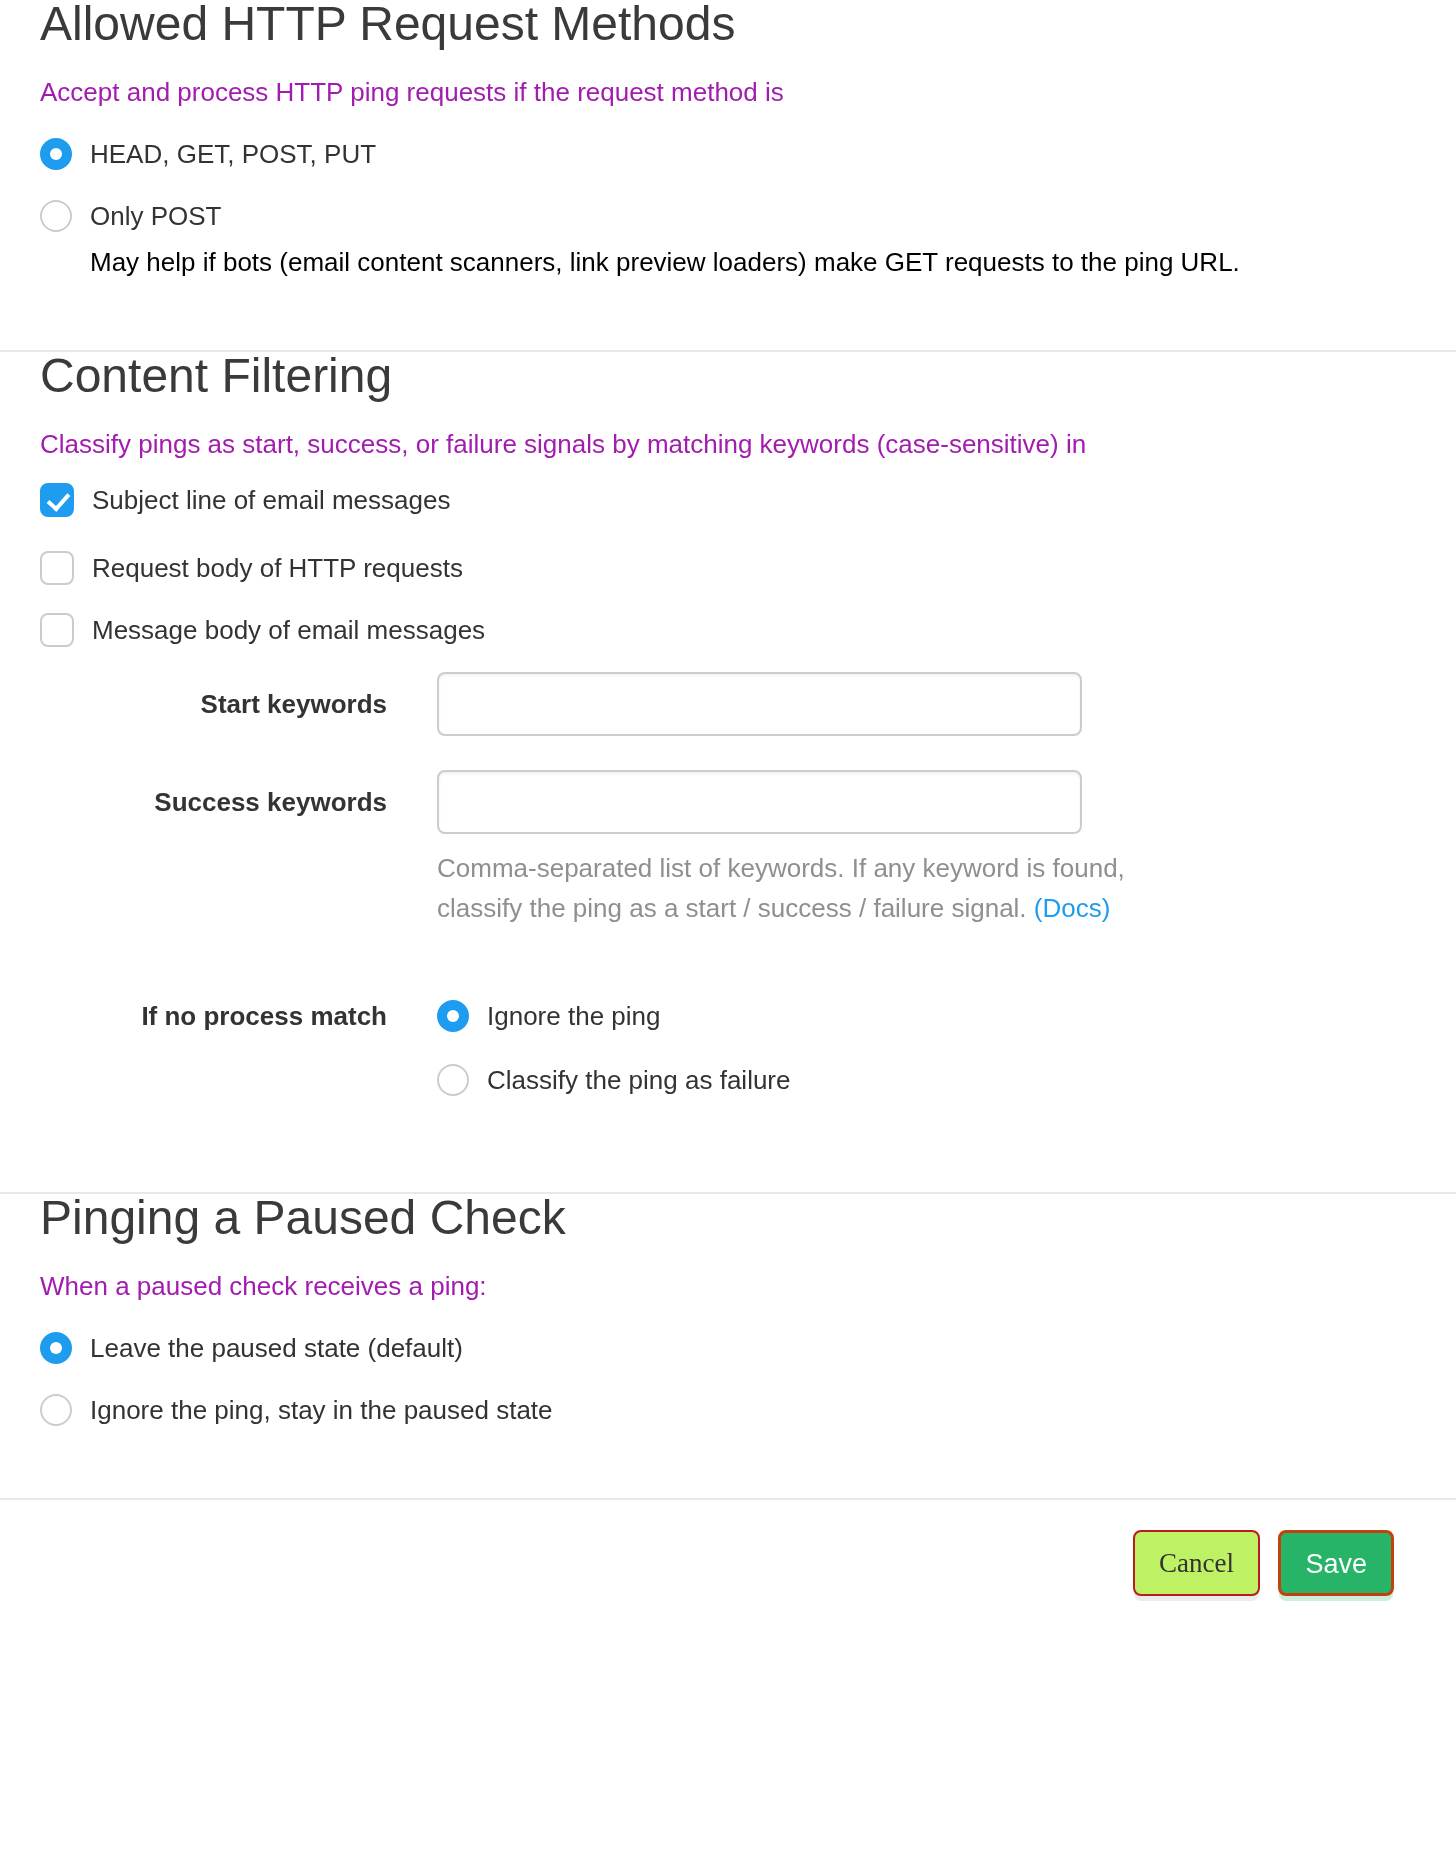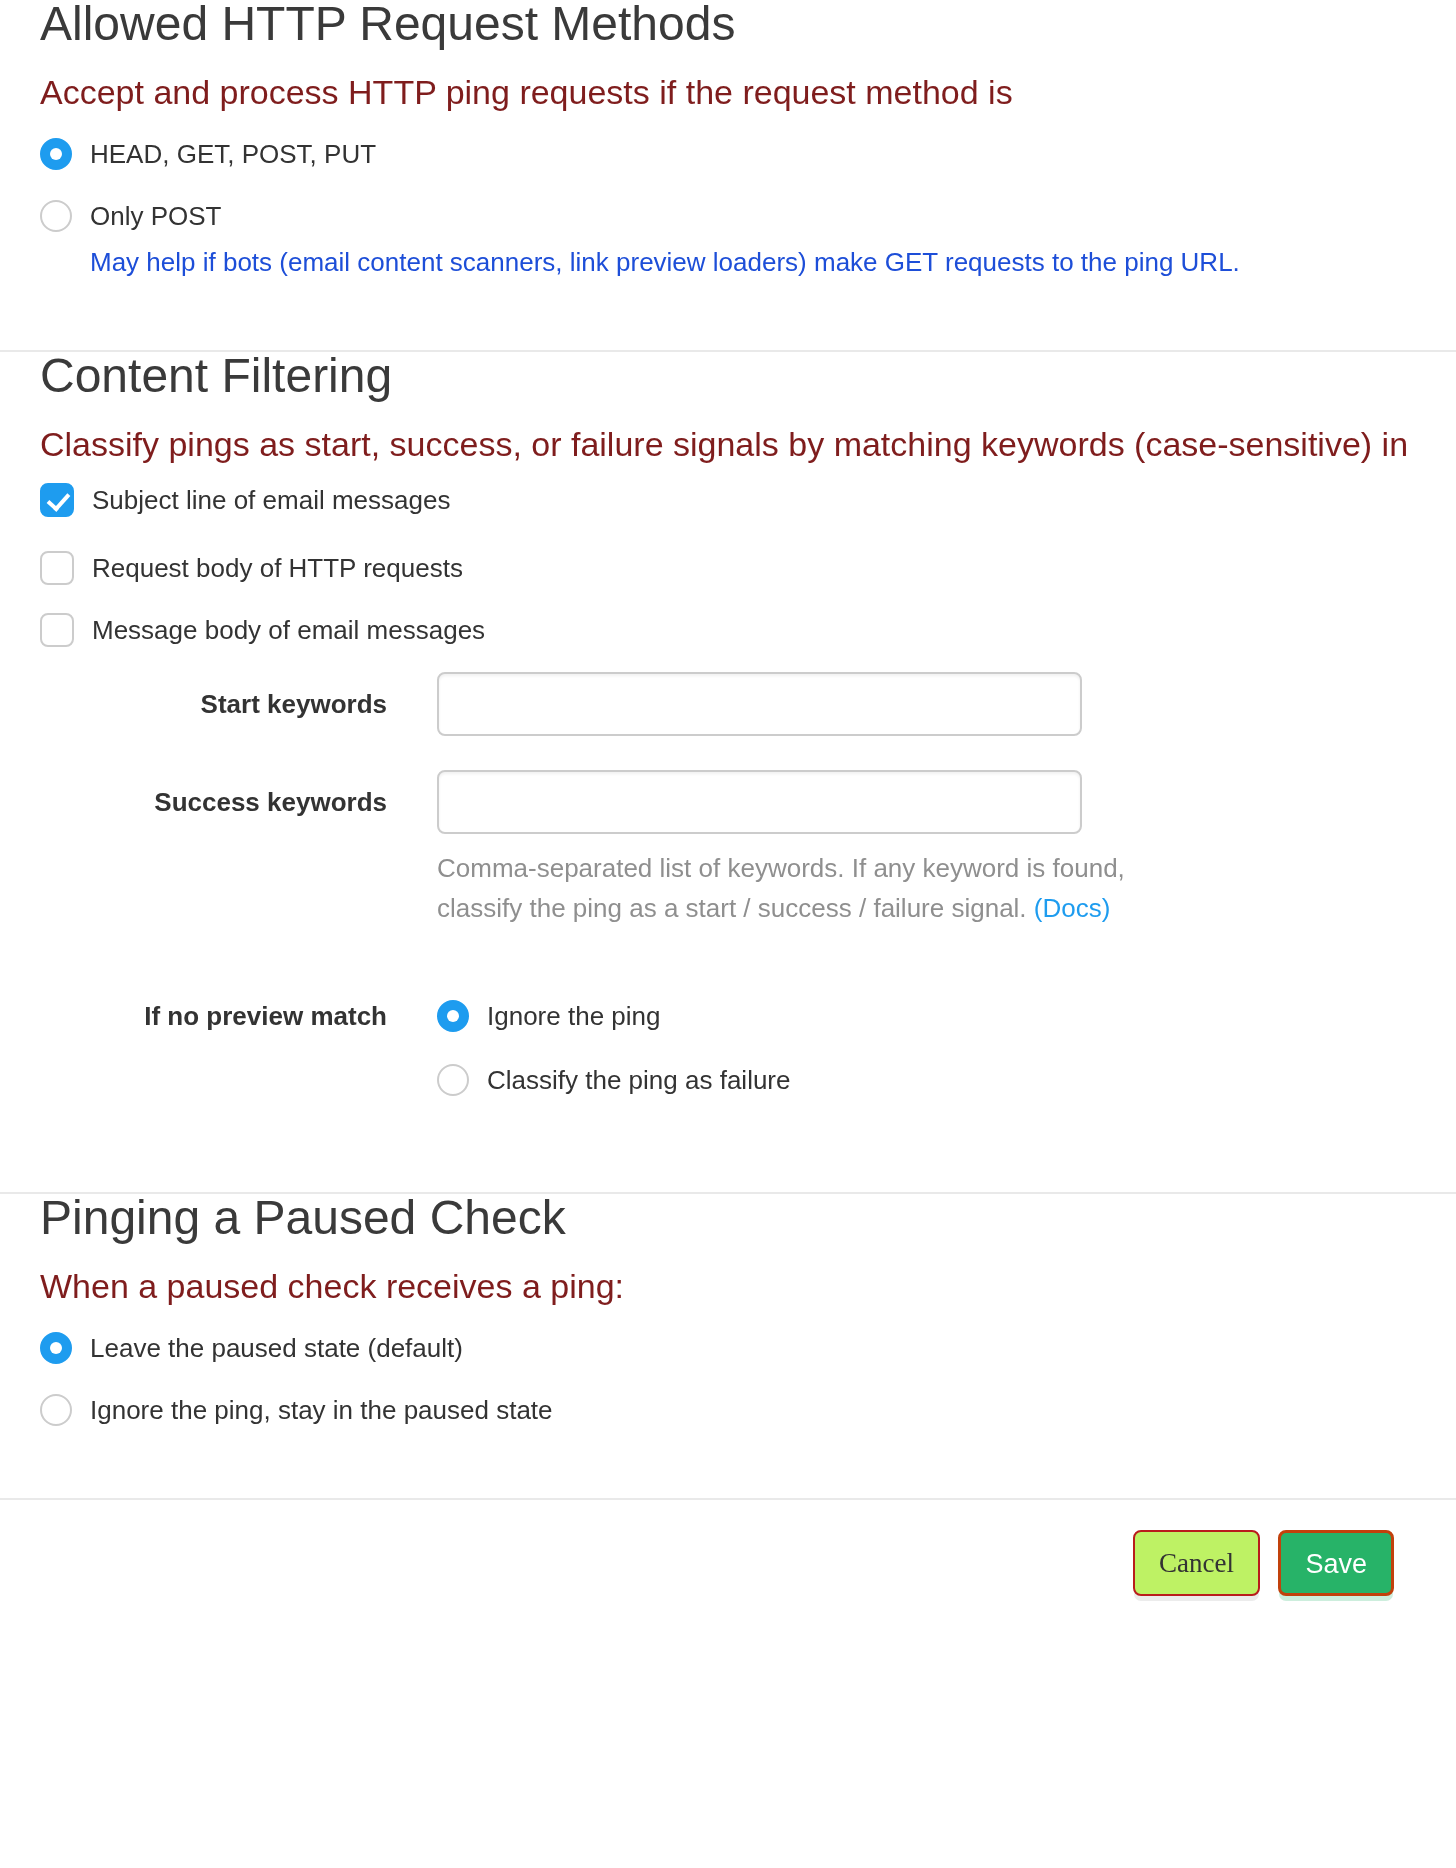--- a/index.html
+++ b/index.html
@@ -12,24 +12,24 @@
   }
   h2.section-title {
     font-size: 48px;
     font-weight: 400;
     color: #3a3a3a;
     line-height: 48px;
     margin: 0;
   }
   .mt-heading { margin-top: 48px; }
   .intro {
-    font-size: 34px;
+    font-size: 26px;
     line-height: 36px;
     margin-top: 26px;
-    color: #7f1d1d;
+    color: #a21caf;
   }
   .divider {
     border: none;
     border-top: 2px solid #e9e9e9;
     margin: 0 -40px;
   }
   .hr1 { margin-top: 70px; }
   .hr2 { margin-top: 88px; }
   .hr3 { margin-top: 64px; }
 
@@ -84,21 +84,21 @@
     position: absolute;
     left: 10px; top: 4px;
     width: 9px; height: 17px;
     border-right: 4px solid #ffffff;
     border-bottom: 4px solid #ffffff;
     transform: rotate(42deg);
   }
   .radio-help {
     font-size: 26px;
     line-height: 36px;
-    color: #1d4ed8;
+    color: #000000;
     margin: 4px 0 0 50px;
   }
 
   
   .form-row {
     display: flex;
     align-items: center;
     margin-top: 34px;
   }
   .form-row.first { margin-top: 18px; }
@@ -228,21 +228,21 @@
   </div>
 
 
   <div class="field-help">
     <span>Comma-separated list of keywords. If any keyword is found,</span><br>
     <span>classify the ping as a start / success / failure signal.</span>
     <a href="#" class="docs-link">(Docs)</a>
   </div>
 
   <div class="no-match-row">
-    <label class="form-label">If no preview match</label>
+    <label class="form-label">If no process match</label>
     <div class="form-control-col stacked-options">
       <div class="opt-row first">
         <span class="radio checked" role="radio" aria-checked="true"></span>
         <span class="opt-label">Ignore the ping</span>
       </div>
       <div class="opt-row">
         <span class="radio" role="radio" aria-checked="false"></span>
         <span class="opt-label">Classify the ping as failure</span>
       </div>
     </div>

